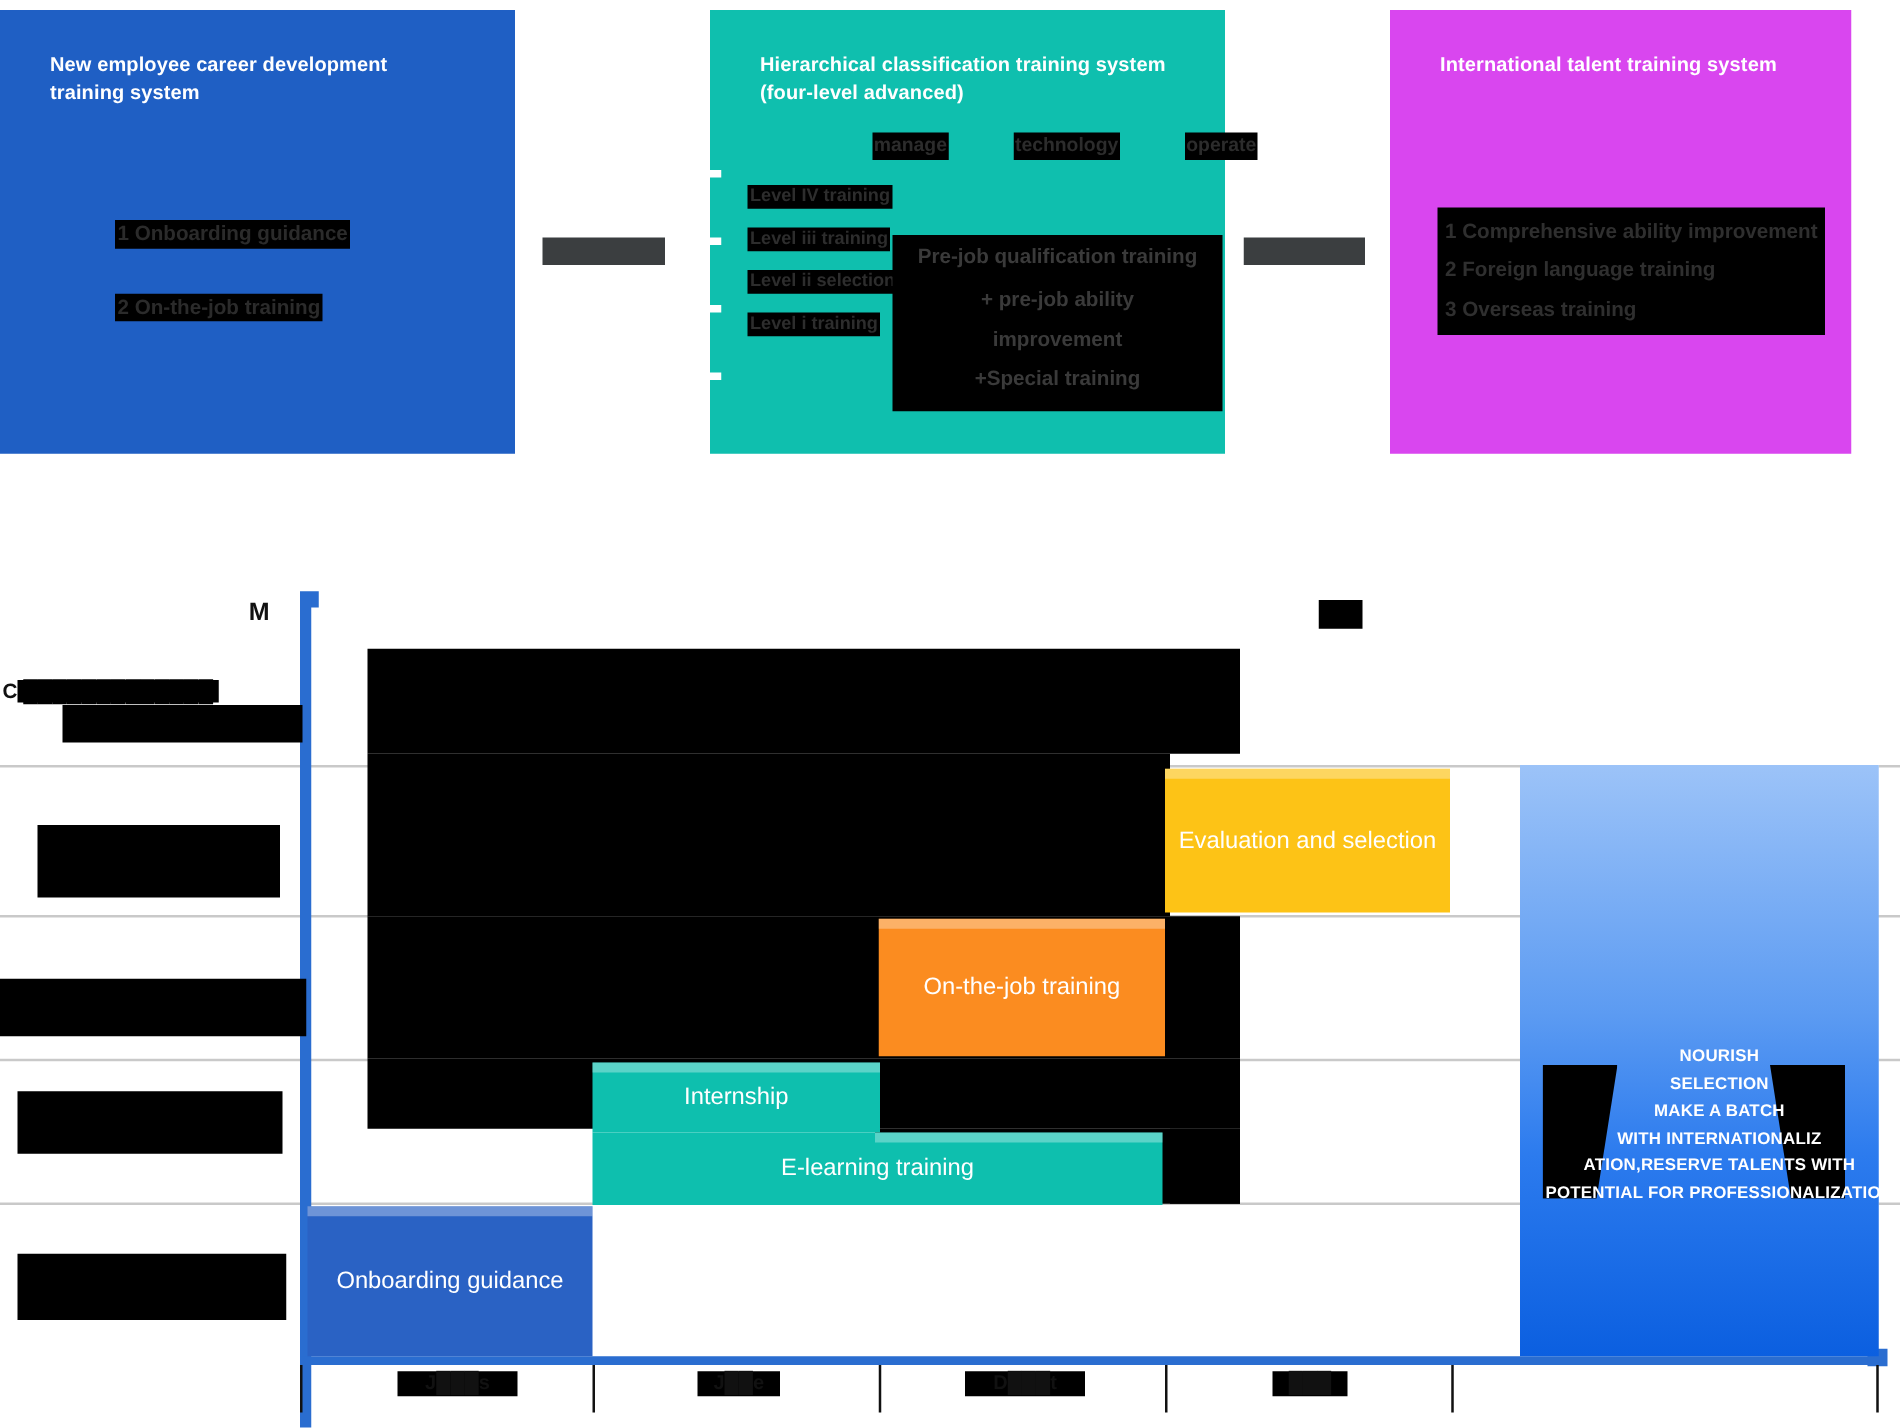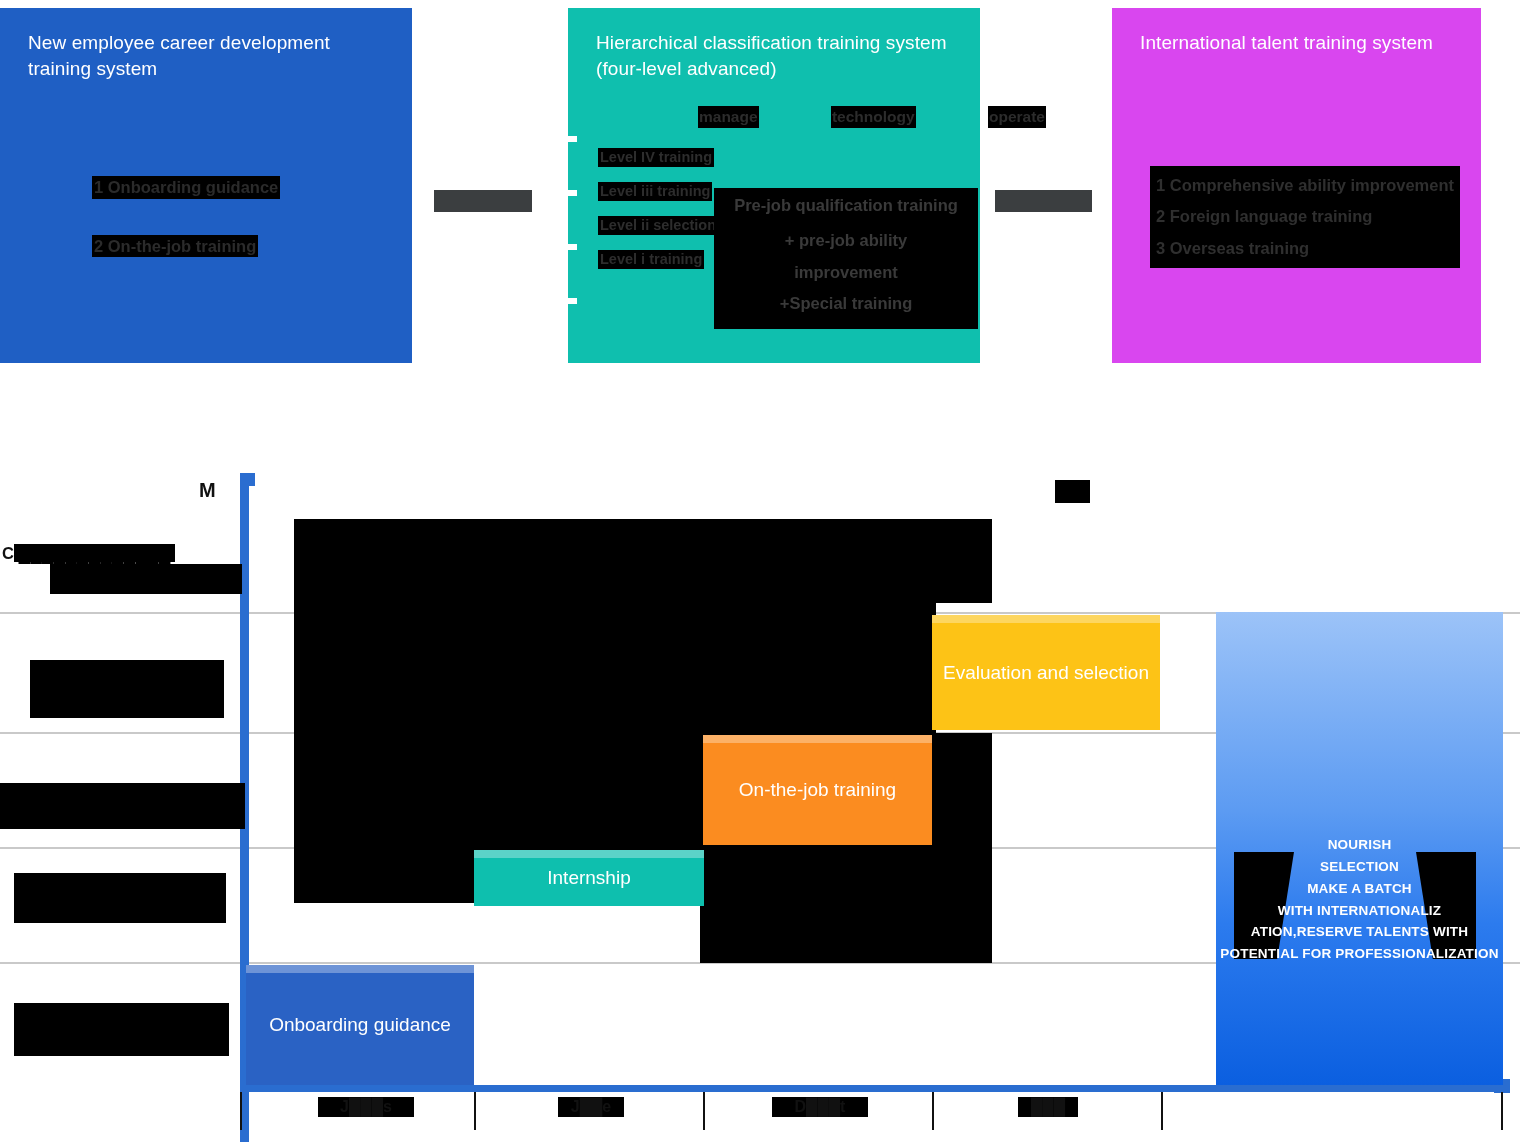--- a/index.html
+++ b/index.html
@@ -6,30 +6,30 @@
   html,body{margin:0;padding:0;background:#ffffff;}
   body{width:1520px;height:1142px;position:relative;overflow:hidden;
        font-family:"Liberation Sans",sans-serif;color:#1a1a1a;}
 
   
   .panel{position:absolute;top:8px;height:355px;box-sizing:border-box;padding:22px 28px;}
   .panel-blue  {left:0;    width:412px;  background:#1F5FC4;}
   .panel-teal  {left:568px; width:412px; background:#0FBFAE;}
   .panel-orange{left:1112px;width:369px; background:#d946ef;}
 
-  .panel-title{color:#ffffff;font-size:19px;font-weight:normal;line-height:1.35;
-               letter-spacing:.1px;margin:0;}
+  .panel-title{color:#ffffff;font-size:16px;font-weight:bold;line-height:1.35;
+               letter-spacing:.1px;margin:12px;}
 
   
   .blue-list{position:absolute;left:92px;top:168px;}
   .blue-list .row{font-size:16.5px;font-weight:600;line-height:1;margin-bottom:36px;
                   color:#2b2b2b;background:#000;display:inline-block;padding:3px 2px;}
 
   
-  .teal-cols{position:absolute;left:130px;top:98px;width:348px;
+  .teal-cols{position:absolute;left:130px;top:98px;width:308px;
              display:flex;justify-content:space-between;gap:43px;}
   .teal-cols span{font-size:15.5px;font-weight:600;color:#2c2c2c;background:#000;padding:2px 1px;}
 
   .teal-levels{position:absolute;left:30px;top:140px;}
   .teal-levels .lvl{font-size:14.5px;font-weight:600;line-height:1.18;color:#2d2d2d;
                     background:#000;display:inline-block;padding:1px 2px;margin-bottom:15px;}
   .teal-ticks{position:absolute;left:0px;top:128px;}
   .teal-ticks i{display:block;width:9px;height:6px;background:#ffffff;margin-bottom:48px;}
 
   .teal-center{position:absolute;left:146px;top:180px;width:256px;
@@ -76,21 +76,21 @@
   .bar-teal  {background:#0EBFAE;}
   .bar-orange{background:#FB8C20;}
   .bar-amber {background:#FDC316;}
 
   
   .chart-redaction{position:absolute;background:#000;}
 
   
   #funnel{position:absolute;left:1216px;top:157px;width:287px;height:473px;
           background:linear-gradient(180deg,#9CC3F8 0%,#5C9BF2 42%,#2C7BEE 66%,#0B5FE0 100%);}
-  #funnel .ftext{position:absolute;left:0;top:222px;width:100%;text-align:center;
+  #funnel .ftext{position:absolute;left:16px;top:222px;width:100%;text-align:center;
                  color:#fff;font-size:13.5px;font-weight:bold;line-height:1.62;
                  letter-spacing:.2px;z-index:3;}
   .funnel-wing{position:absolute;background:#000;z-index:2;}
   .wing-l{left:18px;top:240px;width:60px;height:107px;
           clip-path:polygon(0 0,100% 0,72% 100%,0 100%);}
   .wing-r{left:200px;top:240px;width:60px;height:107px;
           clip-path:polygon(0 0,100% 0,100% 100%,28% 100%);}
 
   
   .dgrid{position:absolute;height:0;border-top:2px dashed #ffffff;opacity:.85;}
@@ -213,20 +213,24 @@
   <div class="bar bar-orange" style="left:703px;top:280px;width:229px;height:110px;">
     <div class="cap"></div>
     <span>On-the-job training</span>
   </div>
 
   <div class="bar bar-teal" style="left:474px;top:395px;width:230px;height:56px;">
     <div class="cap"></div>
     <span>Internship</span>
   </div>
 
+  <div class="bar bar-teal" style="left:474px;top:451px;width:456px;height:58px;">
+    <div class="cap" style="left:226px;width:230px;"></div>
+    <span>E-learning training</span>
+  </div>
 
   <div class="bar bar-blue" style="left:246px;top:510px;width:228px;height:120px;">
     <div class="cap"></div>
     <span>Onboarding guidance</span>
   </div>
 
   <div id="funnel">
     <div class="funnel-wing wing-l"></div>
     <div class="funnel-wing wing-r"></div>
     <div class="ftext">

